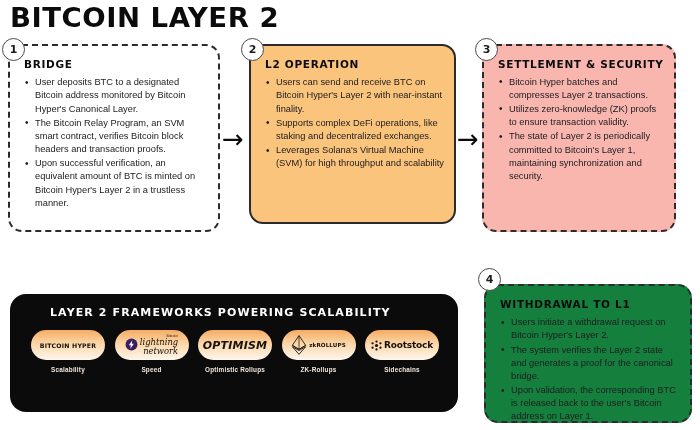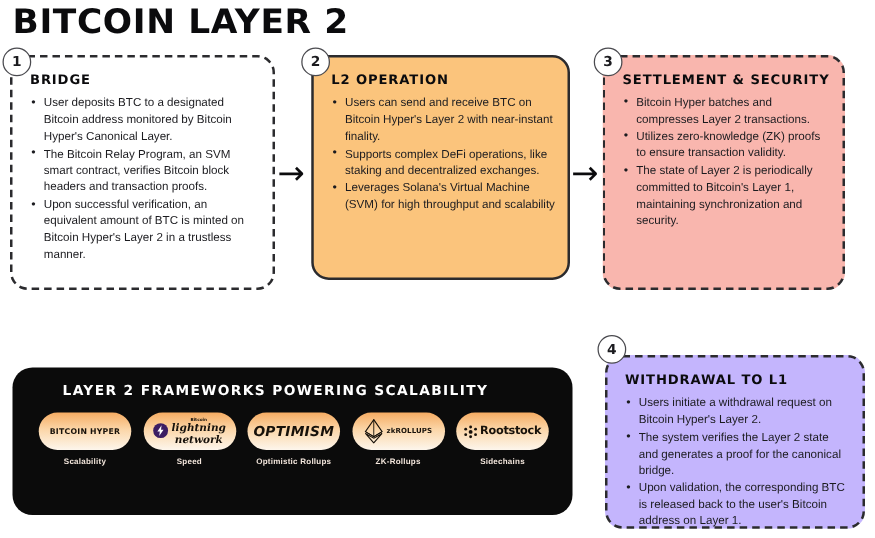--- a/index.html
+++ b/index.html
@@ -57,21 +57,21 @@
     position: absolute;
     left: 1px; top: -0.5px;
     font-size: 10px;
     color: #1b1b1f;
   }
 
   
   #panel-1 { left: 8px;   top: 44px;  width: 212px; height: 188px; }
   #panel-2 { left: 249px; top: 44px;  width: 207px; height: 180px; background: #fbc47c; }
   #panel-3 { left: 482px; top: 44px;  width: 194px; height: 188px; background: #f9b6ae; }
-  #panel-4 { left: 484px; top: 284px; width: 208px; height: 139px; background: #c4b5fd; }
+  #panel-4 { left: 484px; top: 284px; width: 208px; height: 139px; background: #15803d; }
 
   #panel-3 .panel-title { line-height: 1.2; }
 
   
   .badge {
     position: absolute;
     width: 23px; height: 23px;
     border-radius: 50%;
     background: #ffffff;
     border: 1.6px solid #4a4a4f;
@@ -131,23 +131,23 @@
     color: #17110a;
     white-space: nowrap;
   }
   .t-hyper   { font-size: 6.2px; letter-spacing: 0.2px; }
   .t-optim   { font-size: 11px; font-style: italic; letter-spacing: 0.2px; }
   .t-zk      { font-size: 5.6px; letter-spacing: 0.1px; }
   .t-root    { font-size: 9px; letter-spacing: -0.2px; font-weight: 600; }
   .ln-wrap { display: flex; align-items: center; gap: 2px; }
   .ln-text {
     font-family: "DejaVu Serif", serif;
-    font-style: italic; font-weight: 700;
+    font-style: italic; font-weight: 400;
     font-size: 8.4px; line-height: 0.98;
-    color: #16110b; text-align: center;
+    color: #16110b; text-align: right;
   }
   .ln-sup { font-size: 3.4px; font-style: normal; font-family: "DejaVu Sans", sans-serif; display:block; }
   .fw-label {
     margin-top: 6px;
     font-size: 6.4px;
     font-weight: 700;
     color: #f3e6dc;
     letter-spacing: 0.2px;
     white-space: nowrap;
   }

